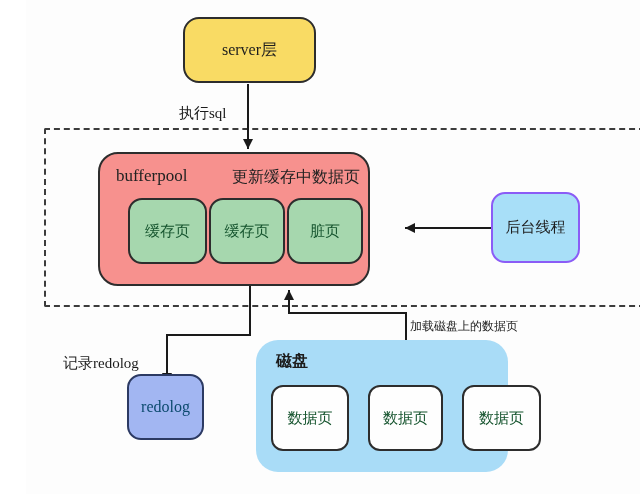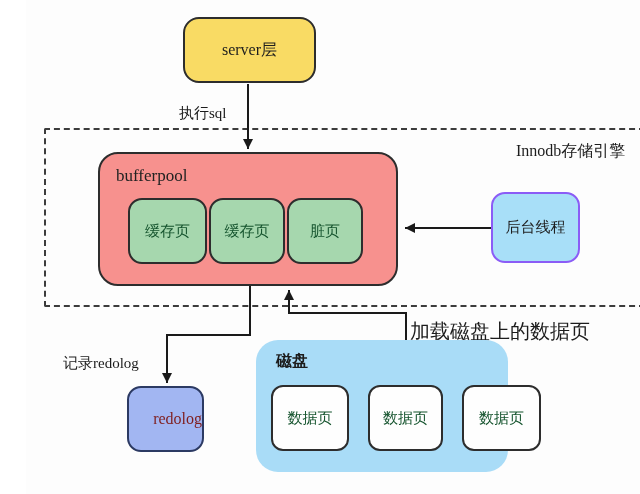--- a/index.html
+++ b/index.html
@@ -21,21 +21,21 @@
   }
   .exec-sql{left:153px;top:104px;}
 
   .dashed-box{
     position:absolute;left:18px;top:128px;width:601px;height:179px;
     border:2px dashed #3c3c3c;box-sizing:border-box;border-radius:2px;
   }
   .engine-label{left:490px;top:141px;font-size:16px;}
 
   .bufferpool{
-    left:72px;top:152px;width:300px;height:134px;
+    left:72px;top:152px;width:272px;height:134px;
     background:#f7918e;border:2px solid #2d2d2d;border-radius:20px;
   }
   .bp-title{position:absolute;left:16px;top:12px;font-size:17px;color:#222;}
   .bp-note{position:absolute;right:8px;top:13px;font-size:16px;color:#222;}
   .page{
     position:absolute;display:flex;align-items:center;justify-content:center;
     box-sizing:border-box;font-size:15px;color:#14532d;
   }
   .green{top:44px;height:66px;background:#a6d7ae;border:2px solid #2d2d2d;border-radius:14px;}
   .g1{left:28px;width:79px;}
@@ -44,26 +44,26 @@
 
   .bgthread{
     left:465px;top:192px;width:89px;height:71px;
     background:#a8dff8;border:2px solid #8b5cf6;border-radius:14px;
     font-size:15px;
   }
   .flush-label{left:388px;top:206px;width:74px;text-align:center;}
 
   .record-label{left:37px;top:354px;}
   .redolog{
-    left:101px;top:386px;width:77px;height:66px;
+    left:101px;top:374px;width:77px;height:66px;
     background:#a2b6f2;border:2px solid #2c3a63;border-radius:14px;
-    font-size:16px;color:#7f1d1d;justify-content:flex-end;
+    font-size:16px;color:#0c4a6e;
   }
 
-  .load-label{left:384px;top:318px;font-size:20px;}
+  .load-label{left:384px;top:318px;font-size:12px;}
   .disk{
     left:230px;top:340px;width:252px;height:132px;
     background:#a9dcf7;border-radius:22px;
   }
   .disk-title{position:absolute;left:20px;top:11px;font-size:16px;font-weight:bold;color:#1c1c1c;}
   .white{top:45px;height:66px;background:#fefefe;border:2px solid #2d2d2d;border-radius:12px;}
   .d1{left:15px;width:78px;}
   .d2{left:112px;width:75px;}
   .d3{left:206px;width:79px;}
 </style>
@@ -85,24 +85,24 @@
     <path d="M224,286 L224,335 L141,335 L141,383" fill="none" stroke="#1a1a1a" stroke-width="2" marker-end="url(#ah)"></path>
     <path d="M380,340 L380,313 L263,313 L263,290" fill="none" stroke="#1a1a1a" stroke-width="2" marker-end="url(#ah)"></path>
   </svg>
 
   <div class="node server">
     <span>server层</span>
   </div>
 
   <div class="lbl exec-sql">执行sql</div>
 
-  <div class="lbl engine-label">Innodb存储引擎</div>
 
   <div class="node bufferpool">
     <span class="bp-title">bufferpool</span>
+    <span class="bp-note">更新缓存中数据页</span>
     <div class="page green g1">缓存页</div>
     <div class="page green g2">缓存页</div>
     <div class="page green g3">脏页</div>
   </div>
 
 
   <div class="node bgthread">
     <span>后台线程</span>
   </div>
 

